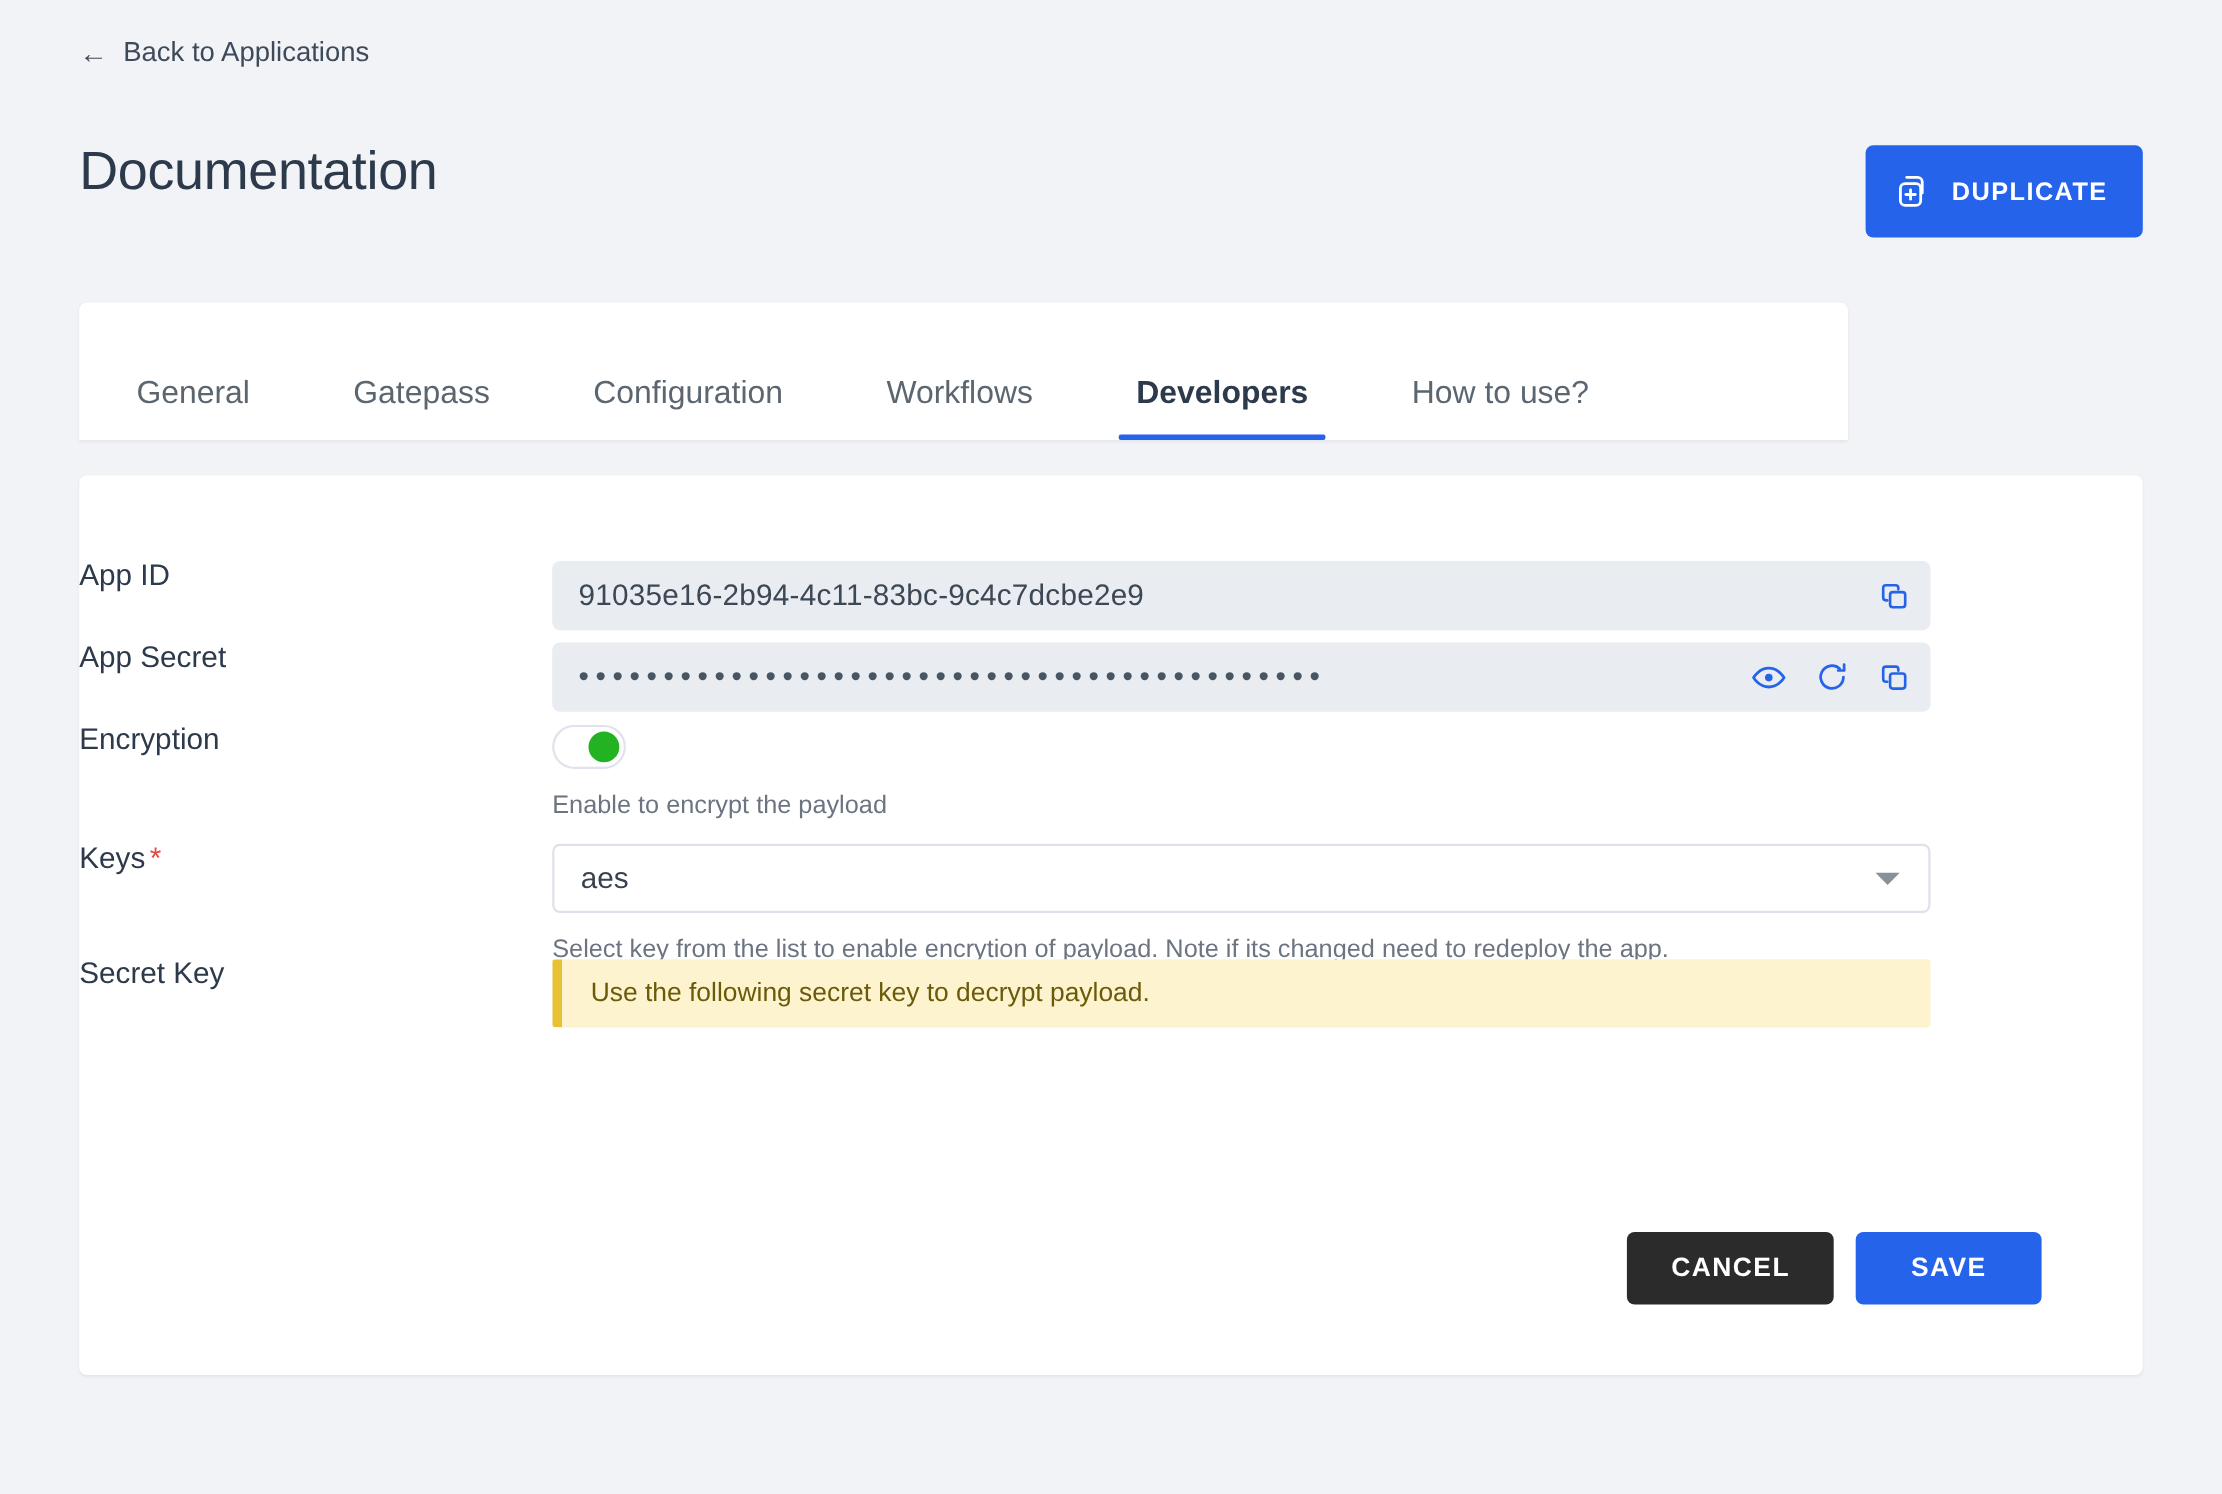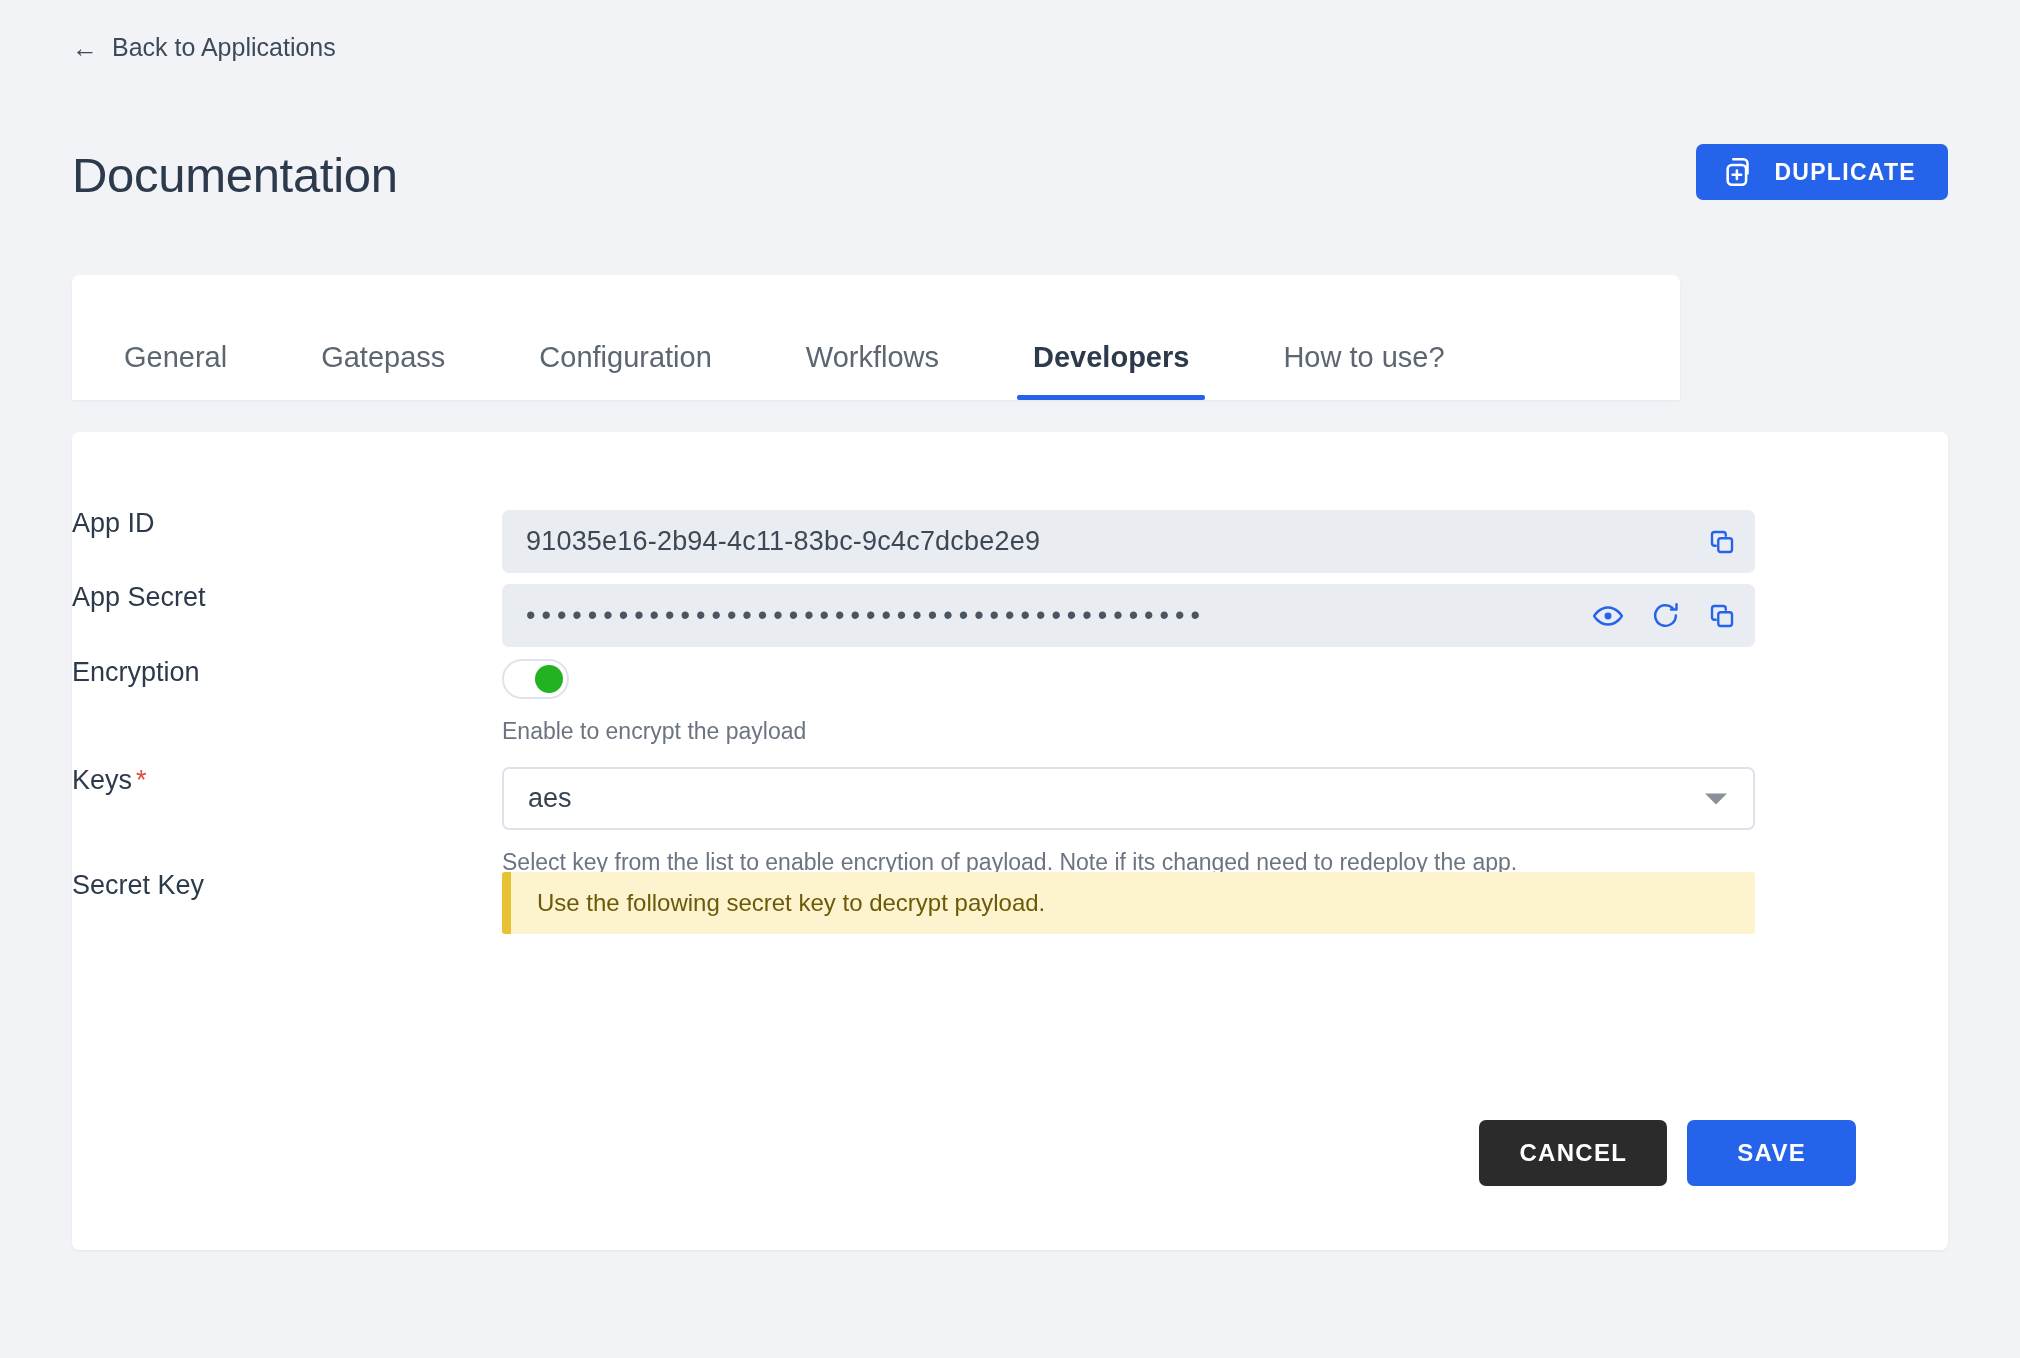--- a/index.html
+++ b/index.html
@@ -37,43 +37,43 @@
     font-size: 26px;
     line-height: 1;
     color: #3e4a5a;
     display: inline-block;
   }
 
   
   .title-row {
     position: absolute;
     left: 72px;
-    top: 120px;
+    top: 132px;
     width: 1876px;
     height: 80px;
     display: flex;
-    align-items: flex-end;
+    align-items: flex-start;
     justify-content: space-between;
   }
   .page-title {
     font-size: 49px;
     font-weight: 400;
     color: #2c3a4b;
     letter-spacing: -0.3px;
     line-height: 1;
   }
   .duplicate-btn {
     display: flex;
     align-items: center;
     gap: 18px;
     background: #2563eb;
     color: #ffffff;
     border: none;
     border-radius: 7px;
-    height: 56px;
+    height: 84px;
     padding: 0 32px 0 26px;
     font-size: 23px;
     font-weight: 700;
     letter-spacing: 1.3px;
     font-family: "Liberation Sans", sans-serif;
     cursor: pointer;
   }
   .duplicate-btn svg { display: block; }
 
   

